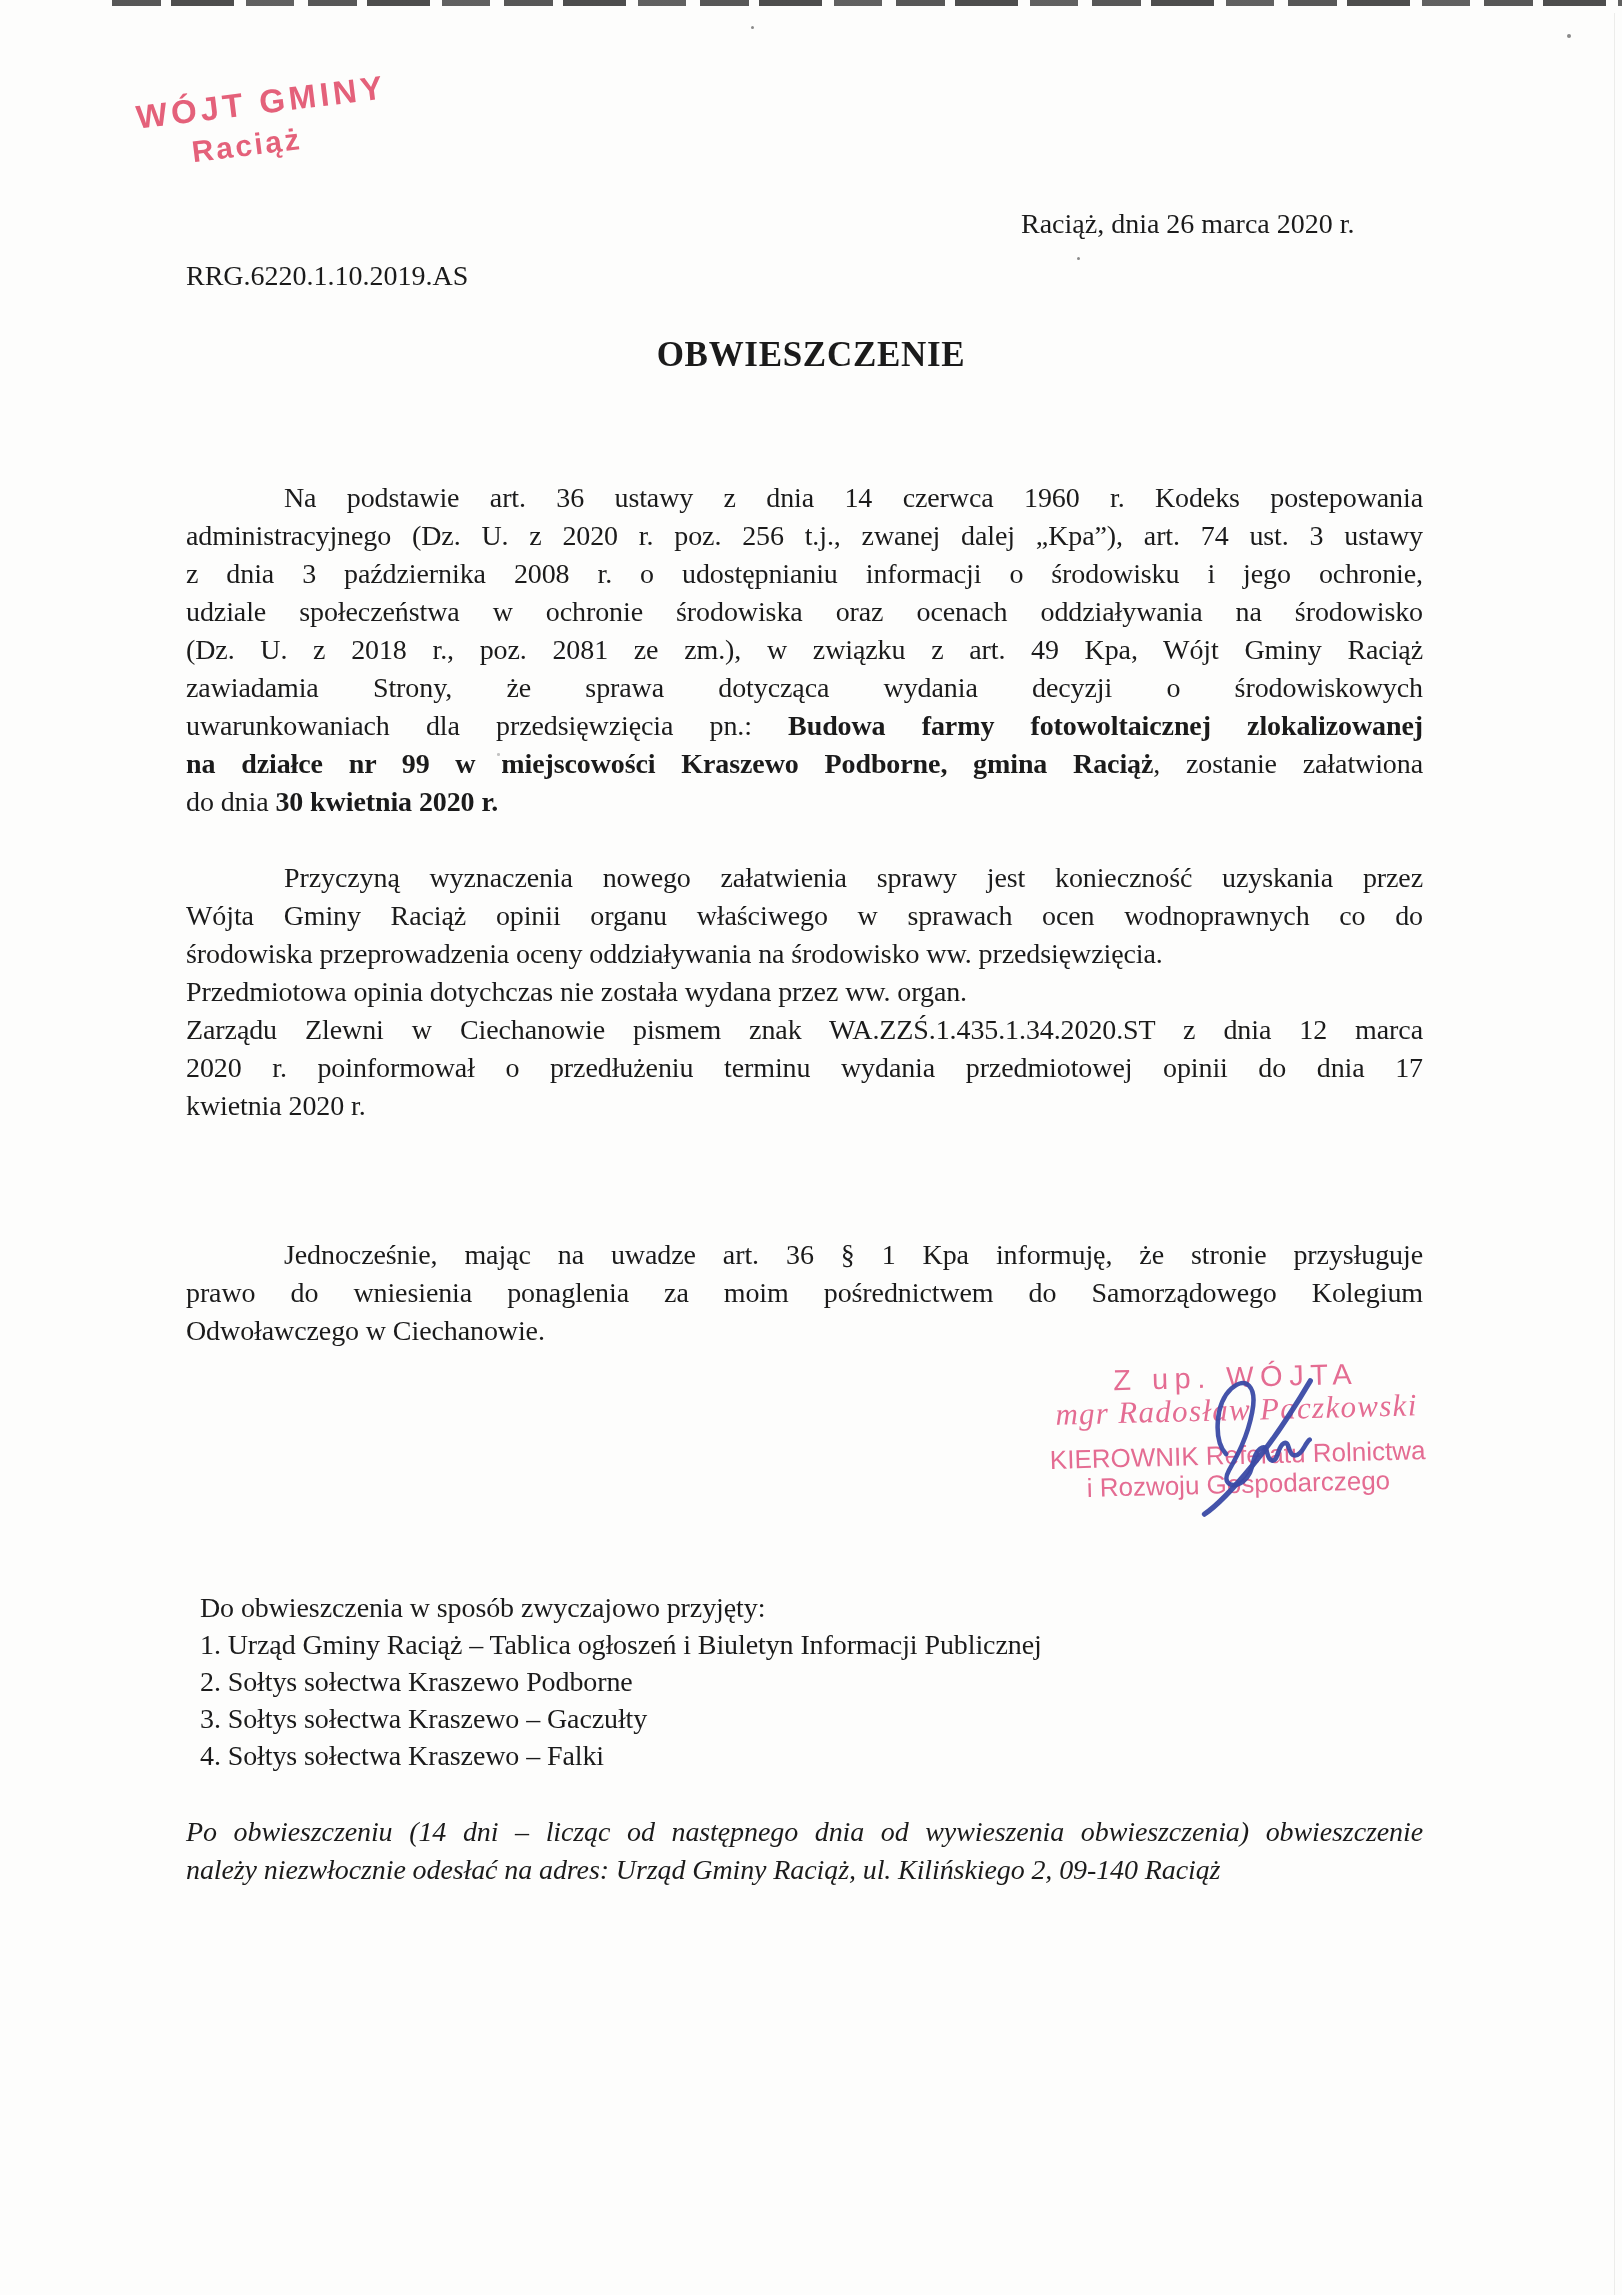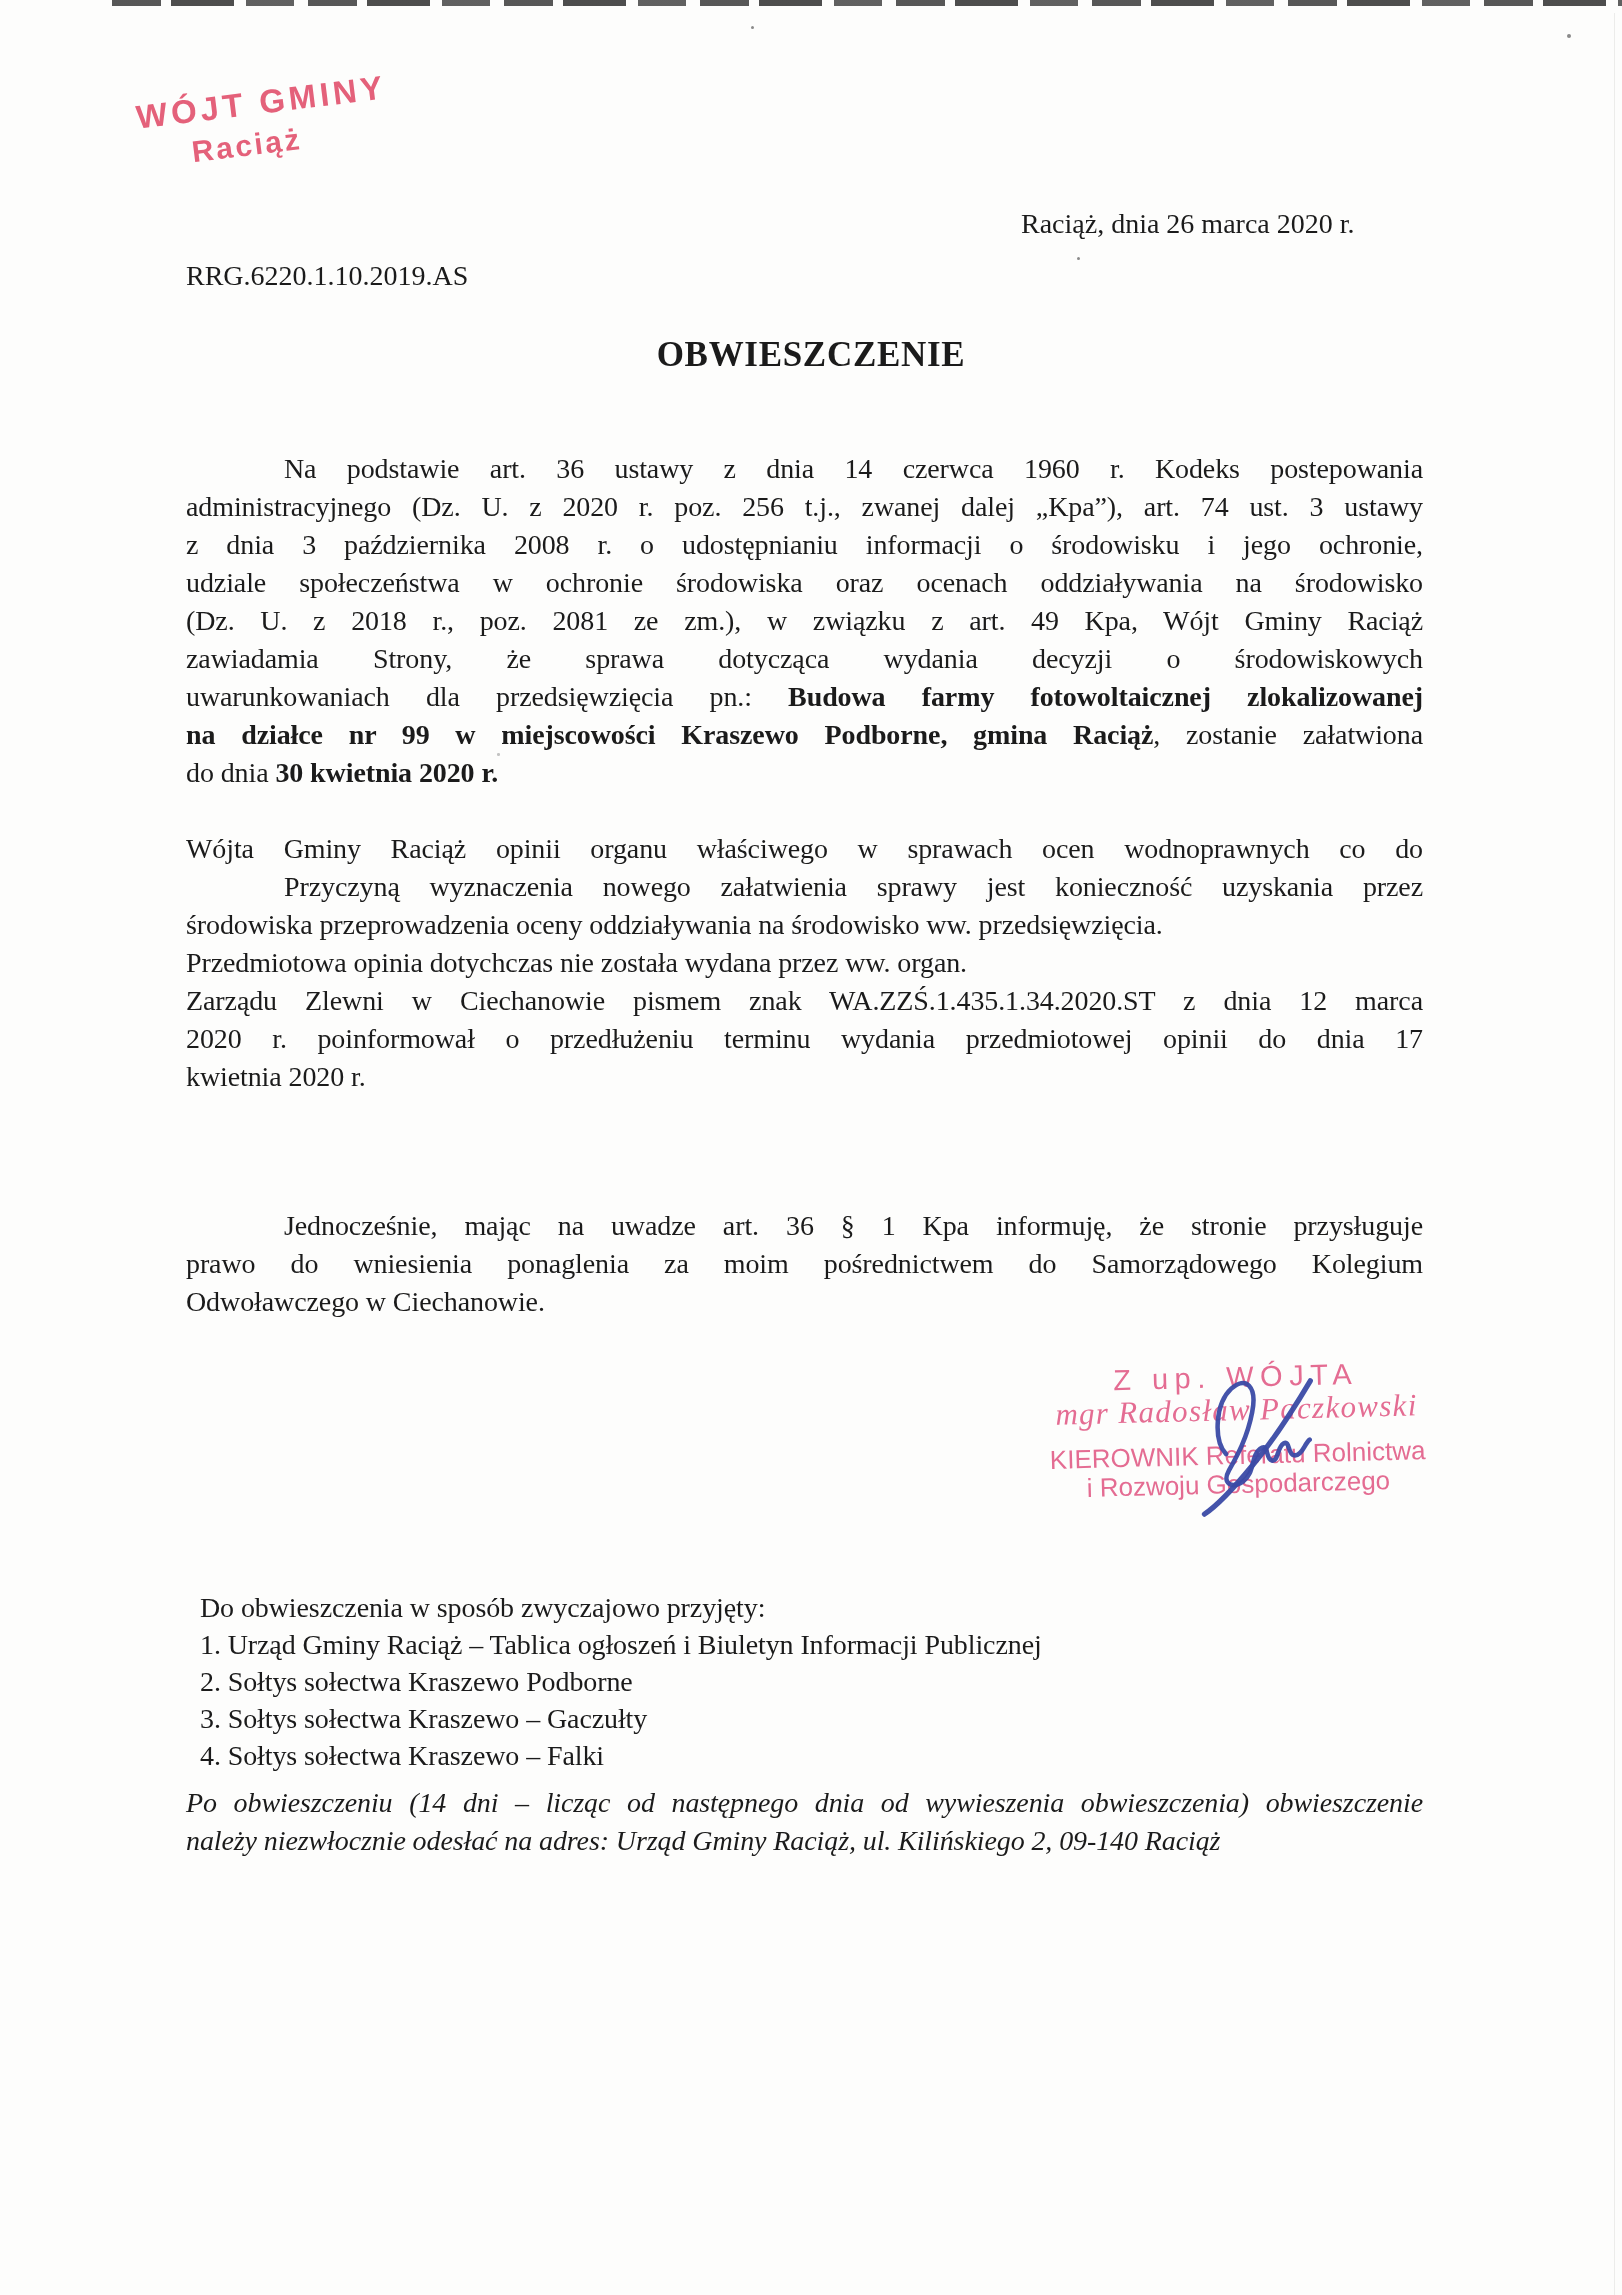--- a/index.html
+++ b/index.html
@@ -33,21 +33,21 @@
   .os-l1{font-size:33px;font-weight:bold;letter-spacing:3.9px;}
   .os-l2{font-size:30px;font-weight:bold;letter-spacing:2.6px;margin:5.2px 0 0 51px;}
 
   .dateline{position:absolute;left:1021px;top:208px;font-size:28px;}
   .reference{position:absolute;left:186px;top:260px;font-size:28px;}
   .title{
     position:absolute;left:0;top:335px;width:100%;
     text-align:center;font-size:35px;font-weight:bold;letter-spacing:0.7px;
   }
 
-  .para{position:absolute;left:186px;width:1237px;font-size:28px;}
+  .para{position:absolute;left:186px;width:1237px;font-size:28px;margin-top:29px;}
   .p1{top:450px;} .p2{top:830px;} .p3{top:1207px;}
   .tl{line-height:38px;letter-spacing:-0.1px;}
   .just{text-align:justify;text-align-last:justify;}
   .ind{text-indent:98px;}
   .b{font-weight:bold;}
 
   
   .sig-stamp{
     position:absolute;left:1031px;top:1362px;width:412px;
     text-align:center;transform:rotate(-1.5deg);
@@ -88,22 +88,22 @@
       <div class="tl just"><span>administracyjnego (Dz. U. z 2020 r. poz. 256 t.j., zwanej dalej „Kpa”), art. 74 ust. 3 ustawy</span></div>
       <div class="tl just"><span>z dnia 3 października 2008 r. o udostępnianiu informacji o środowisku i jego ochronie,</span></div>
       <div class="tl just"><span>udziale społeczeństwa w ochronie środowiska oraz ocenach oddziaływania na środowisko</span></div>
       <div class="tl just"><span>(Dz. U. z 2018 r., poz. 2081 ze zm.), w związku z art. 49 Kpa, Wójt Gminy Raciąż</span></div>
       <div class="tl just"><span>zawiadamia Strony, że sprawa dotycząca wydania decyzji o środowiskowych</span></div>
       <div class="tl just"><span>uwarunkowaniach dla przedsięwzięcia pn.: </span><span class="b">Budowa farmy fotowoltaicznej zlokalizowanej</span></div>
       <div class="tl just"><span class="b">na działce nr 99 w miejscowości Kraszewo Podborne, gmina Raciąż</span><span>, zostanie załatwiona</span></div>
       <div class="tl"><span>do dnia </span><span class="b">30 kwietnia 2020 r.</span></div>
     </div>
   <div class="para p2">
+      <div class="tl just ind"><span>Przyczyną wyznaczenia nowego załatwienia sprawy jest konieczność uzyskania przez</span></div>
       <div class="tl just"><span>Wójta Gminy Raciąż opinii organu właściwego w sprawach ocen wodnoprawnych co do</span></div>
-      <div class="tl just ind"><span>Przyczyną wyznaczenia nowego załatwienia sprawy jest konieczność uzyskania przez</span></div>
       <div class="tl"><span>środowiska przeprowadzenia oceny oddziaływania na środowisko ww. przedsięwzięcia.</span></div>
       <div class="tl"><span>Przedmiotowa opinia dotychczas nie została wydana przez ww. organ.</span></div>
       <div class="tl just"><span>Zarządu Zlewni w Ciechanowie pismem znak WA.ZZŚ.1.435.1.34.2020.ST z dnia 12 marca</span></div>
       <div class="tl just"><span>2020 r. poinformował o przedłużeniu terminu wydania przedmiotowej opinii do dnia 17</span></div>
       <div class="tl"><span>kwietnia 2020 r.</span></div>
     </div>
   <div class="para p3">
       <div class="tl just ind"><span>Jednocześnie, mając na uwadze art. 36 § 1 Kpa informuję, że stronie przysługuje</span></div>
       <div class="tl just"><span>prawo do wniesienia ponaglenia za moim pośrednictwem do Samorządowego Kolegium</span></div>
       <div class="tl"><span>Odwoławczego w Ciechanowie.</span></div>

